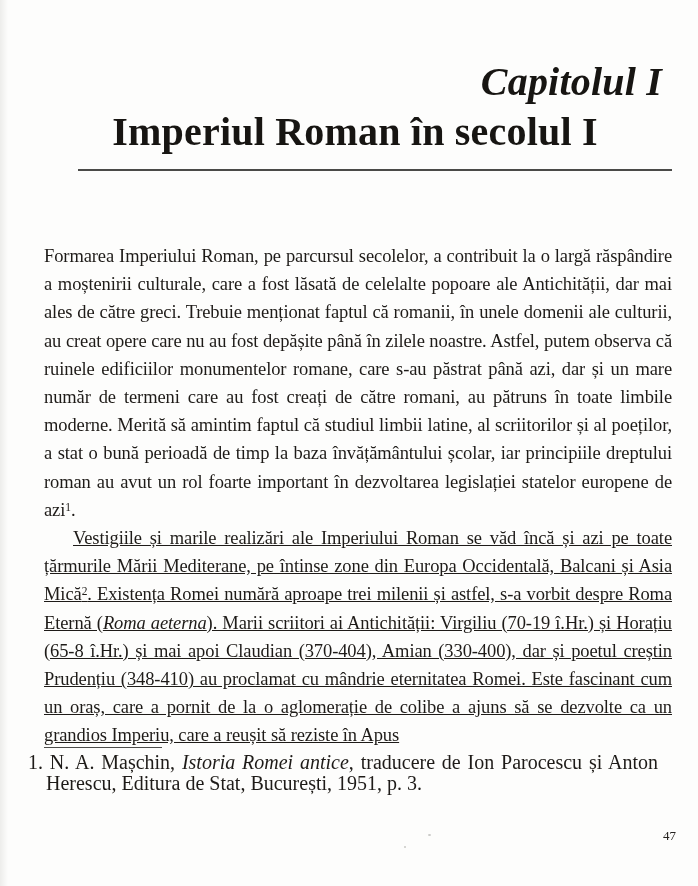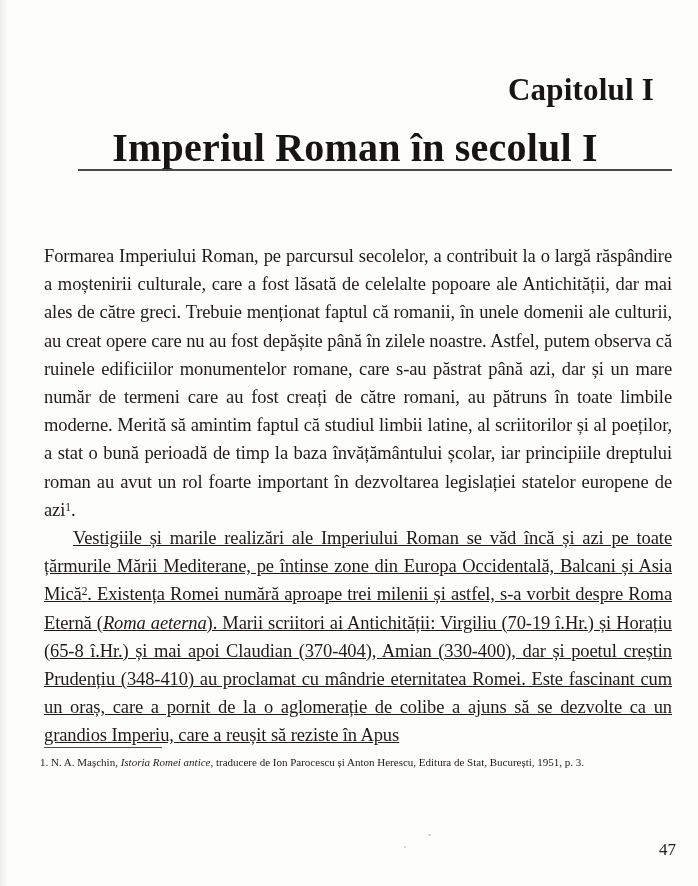--- a/index.html
+++ b/index.html
@@ -30,25 +30,26 @@
 
   .chapter-header {
     position: absolute;
     top: 54px;
     right: 28px;
     left: 40px;
     text-align: right;
     color: #171512;
   }
   .chapter-number {
-    margin: 16px;
-    font-size: 31px;
+    margin: 8px;
+    font-size: 40px;
     font-weight: 700;
     line-height: 40px;
     letter-spacing: 0.2px;
+    font-style: italic;
   }
   .chapter-title {
     margin: 0;
     font-size: 40px;
     font-weight: 700;
     line-height: 44px;
     letter-spacing: 0.2px;
     text-align: center;
   }
 
@@ -85,37 +86,37 @@
     top: 747px;
     left: 44px;
     width: 118px;
     margin: 0;
     border: 0;
     border-top: 1.5px solid #4c4c4a;
   }
   .footnotes {
     position: absolute;
     top: 752px;
-    left: 40px;
+    left: 28px;
     width: 630px;
-    font-size: 11px;
+    font-size: 20px;
     line-height: 20.6px;
     text-align: justify;
   }
   .footnote {
     margin: 0;
     padding-left: 18px;
     text-indent: -18px;
   }
 
   .page-number {
     position: absolute;
     right: 22px;
-    bottom: 26px;
-    font-size: 17px;
+    bottom: 42px;
+    font-size: 13px;
     color: #24211e;
   }
 
   .scan-speck {
     position: absolute;
     width: 3px;
     height: 2px;
     border-radius: 50%;
     background: #c9c9c6;
     pointer-events: none;

